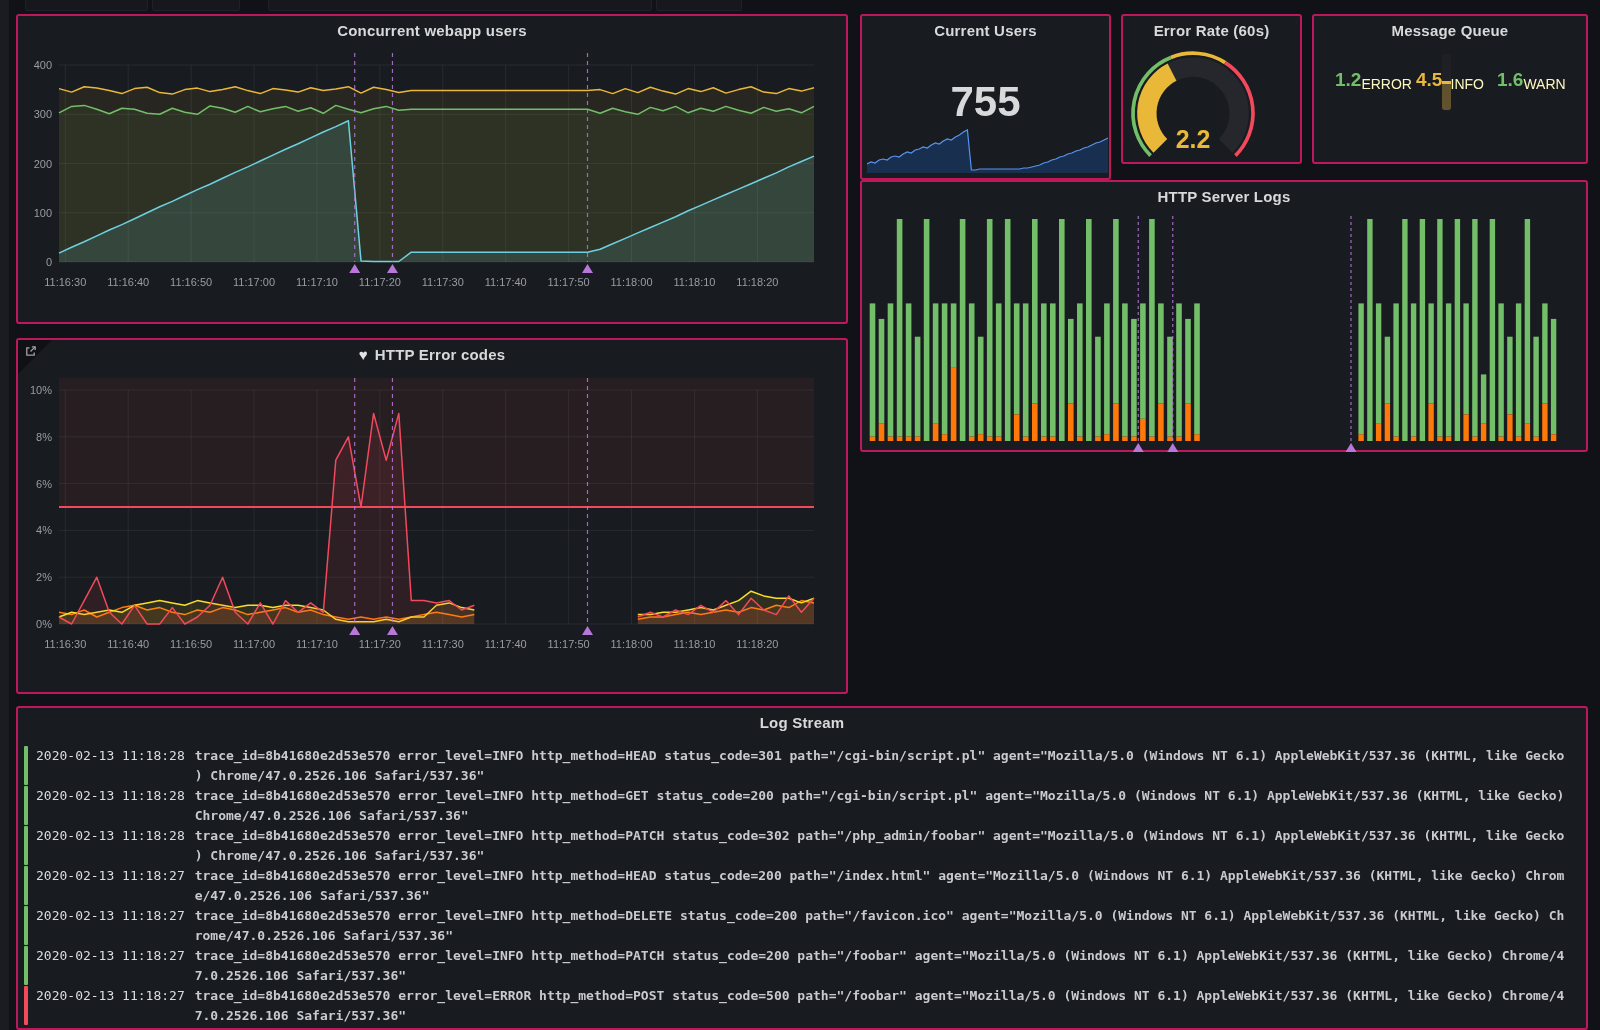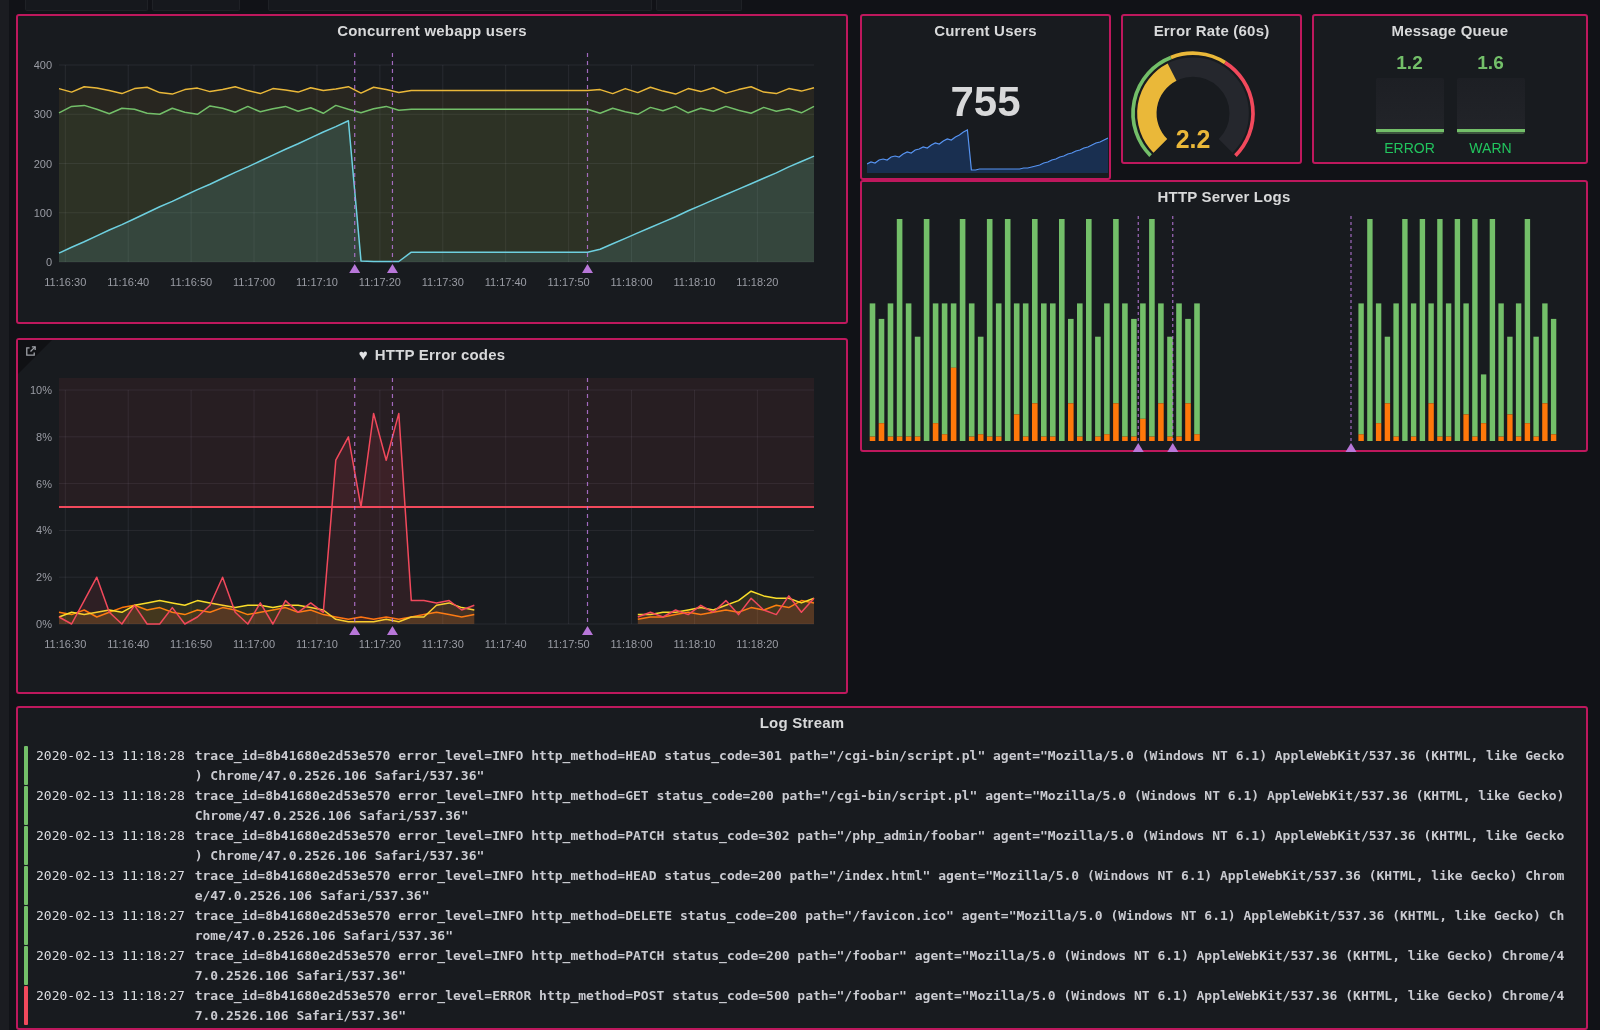--- a/index.html
+++ b/index.html
@@ -22,26 +22,26 @@
   .legend-swatch{width:15px;height:4px;border-radius:1px;display:inline-block;}
   
   .stat-value{position:absolute;top:62px;left:0;width:100%;text-align:center;
     font-size:42px;font-weight:700;color:#d8d9da;z-index:2;}
   .spark-wrap{position:absolute;left:5px;right:5px;bottom:4px;height:52px;z-index:1;}
   
   .gauge-wrap{display:flex;justify-content:flex-start;}
   .gauge-value{font-family:"Liberation Sans",sans-serif;font-size:27px;font-weight:700;fill:#EAB839;}
   
   .queue-cols{display:flex;justify-content:center;gap:13px;margin-top:8px;}
-  .q-col{width:68px;display:flex;flex-direction:column;align-items:center;}
+  .q-col{width:68px;display:flex;flex-direction:row;align-items:center;}
   .q-value{font-size:19px;font-weight:700;height:24px;line-height:22px;}
   .q-track{position:relative;width:68px;height:56px;margin-top:2px;border-radius:2px;
     background:linear-gradient(180deg,#1d1f24 0%,#222429 100%);overflow:hidden;}
   .q-fill{position:absolute;left:0;right:0;bottom:0;border-radius:0 0 2px 2px;box-sizing:border-box;}
-  .q-label{margin-top:6px;font-size:14px;color:#22c55e;}
+  .q-label{margin-top:6px;font-size:14px;color:#fef9c3;}
   
   .corner-tri{position:absolute;top:0;left:0;width:34px;height:34px;
     background:#101114;clip-path:polygon(0 0,100% 0,0 100%);z-index:3;}
   .corner-link{position:absolute;top:5px;left:6px;z-index:4;cursor:pointer;}
   
   .log-rows{padding:10px 8px 0 6px;}
   .log-row{display:flex;align-items:stretch;margin-bottom:1px;
     font-family:"DejaVu Sans Mono","Liberation Mono",monospace;font-size:13px;line-height:19.5px;cursor:pointer;}
   .log-bar{flex:0 0 4px;border-radius:1px;margin-right:8px;}
   .log-time{white-space:pre;color:#dcdde1;margin-right:10px;}
@@ -151,20 +151,27 @@
 
 <section class="panel" style="left:1312px;top:14px;width:276px;height:150px;">
   <div class="panel-title">Message Queue</div>
   <div class="queue-cols" id="queue-cols">
       <div class="q-col">
         <div class="q-value" style="color: rgb(115, 191, 105);">1.2</div>
         <div class="q-track">
           <div class="q-fill" style="height: 9%; background: rgba(115, 191, 105, 0.32); border-top: 3px solid rgb(115, 191, 105);"></div>
         </div>
         <div class="q-label">ERROR</div>
+      </div>
+      <div class="q-col">
+        <div class="q-value" style="color: rgb(234, 184, 57);">4.5</div>
+        <div class="q-track">
+          <div class="q-fill" style="height: 52%; background: rgba(234, 184, 57, 0.32); border-top: 3px solid rgb(234, 184, 57);"></div>
+        </div>
+        <div class="q-label">INFO</div>
       </div>
       <div class="q-col">
         <div class="q-value" style="color: rgb(115, 191, 105);">1.6</div>
         <div class="q-track">
           <div class="q-fill" style="height: 9%; background: rgba(115, 191, 105, 0.32); border-top: 3px solid rgb(115, 191, 105);"></div>
         </div>
         <div class="q-label">WARN</div>
       </div>
     </div>
 </section>

